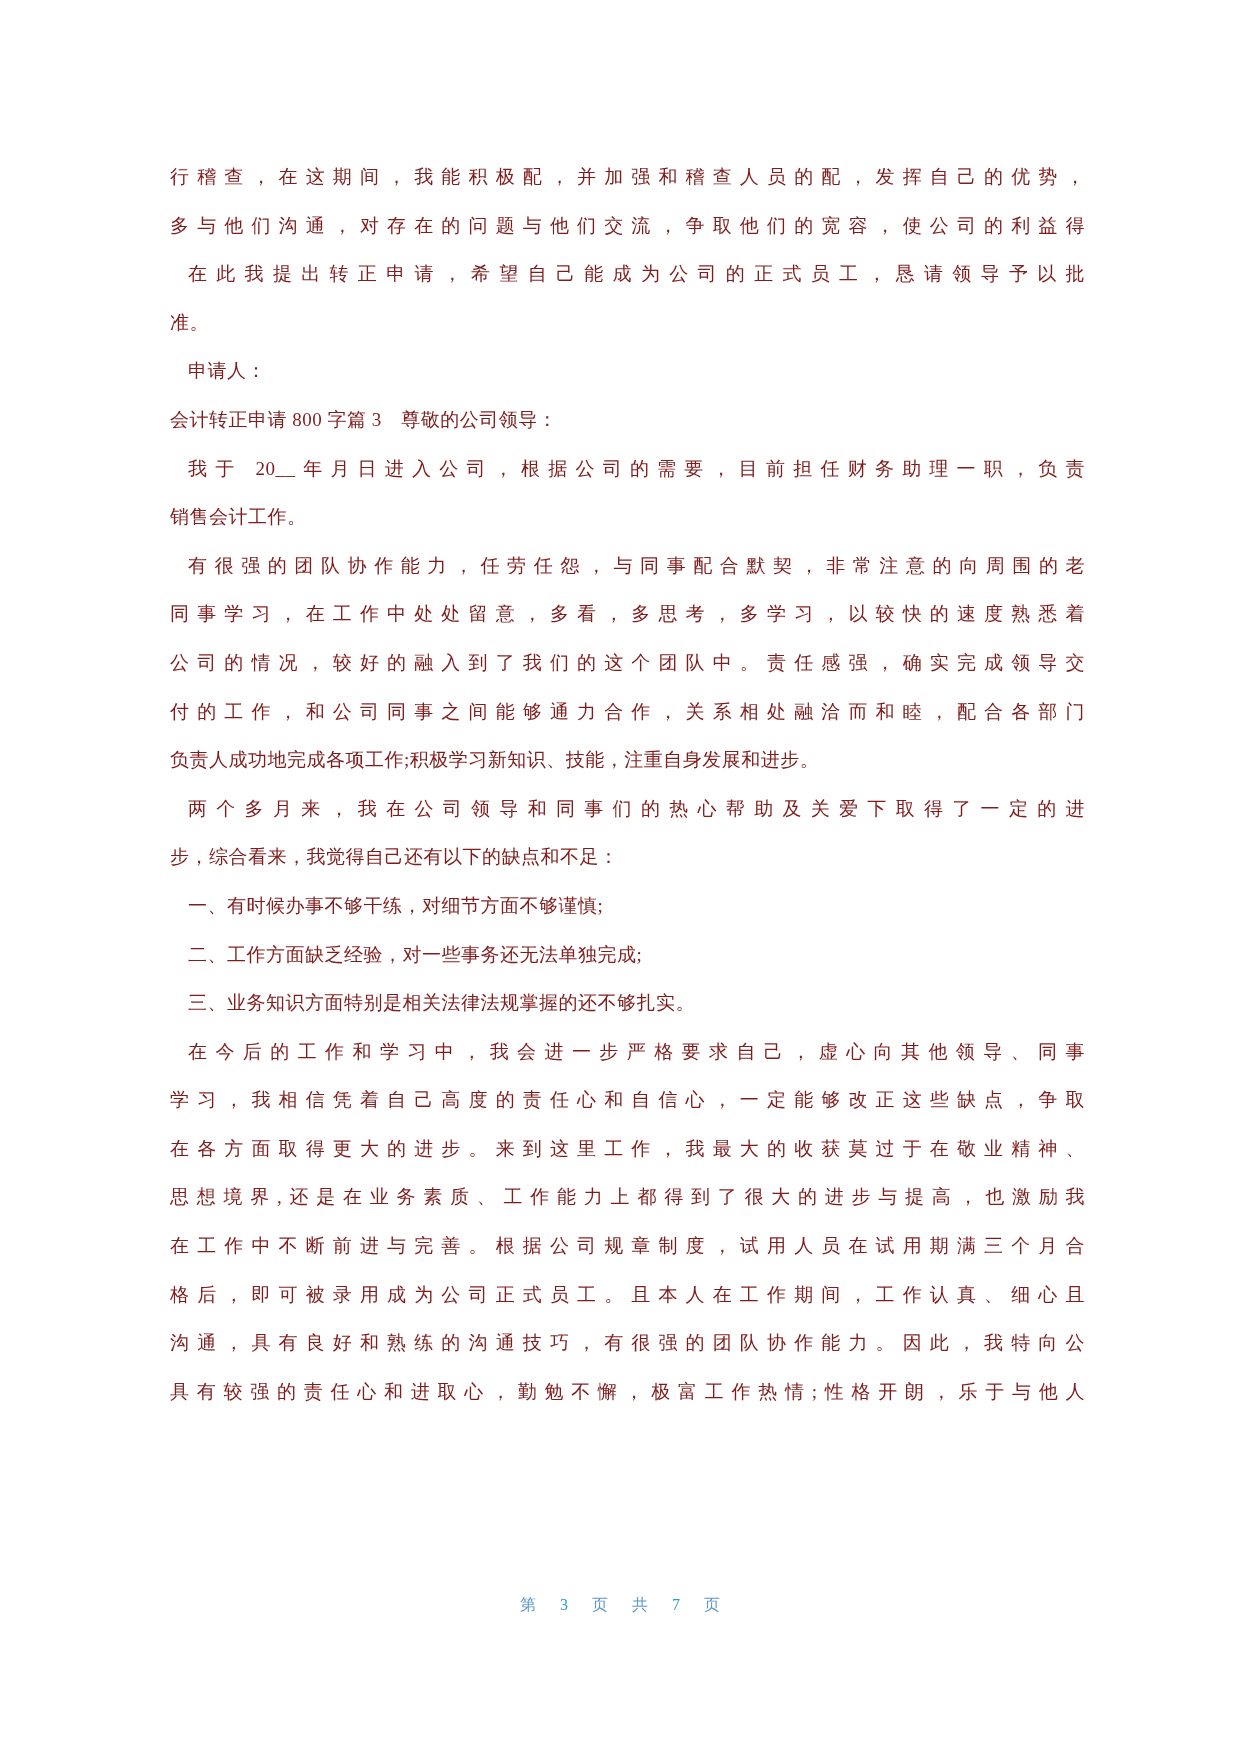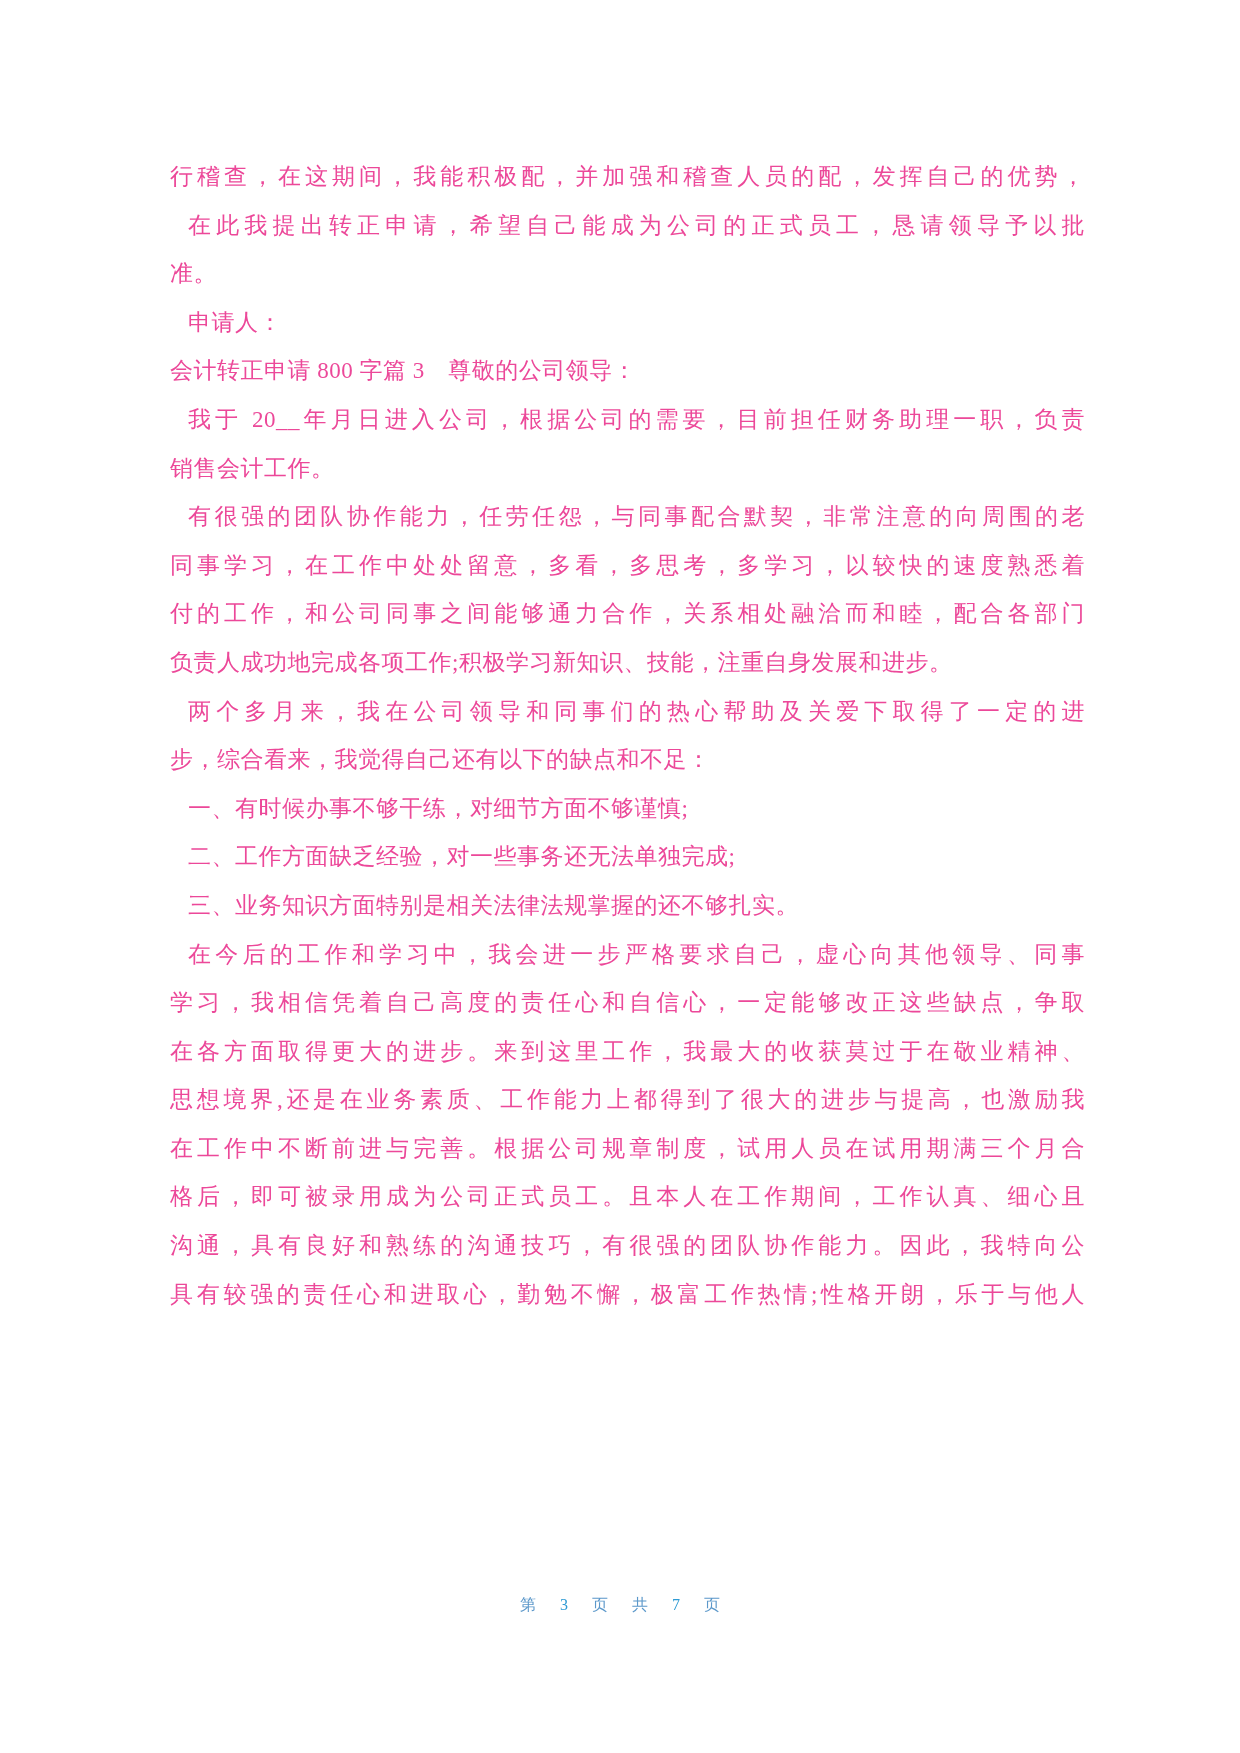--- a/index.html
+++ b/index.html
@@ -14,22 +14,22 @@
   .page {
     position: absolute;
     inset: 0;
     background: #ffffff;
   }
   .content {
     position: absolute;
     left: 170px;
     top: 153px;
     width: 915px;
-    color: #ec4899;
-    font-size: 23px;
+    color: #7f1d1d;
+    font-size: 19px;
     line-height: 48.6px;
     letter-spacing: 0.5px;
   }
   .line {
     height: 48.6px;
     overflow: hidden;
     text-align: justify;
     text-align-last: left;
   }
   .line.j { text-align-last: justify; }
@@ -47,28 +47,30 @@
   .f-label { color: #5c98ca; }
   .f-num  { color: #2f9bd4; }
 </style>
 </head>
 <body>
 
 <div class="page">
 
   <div class="content">
     <div class="line j">行稽查，在这期间，我能积极配，并加强和稽查人员的配，发挥自己的优势，</div>
+    <div class="line j">多与他们沟通，对存在的问题与他们交流，争取他们的宽容，使公司的利益得</div>
     <div class="line i j">在此我提出转正申请，希望自己能成为公司的正式员工，恳请领导予以批</div>
     <div class="line">准。</div>
     <div class="line i">申请人：</div>
     <div class="line">会计转正申请 800 字篇 3　尊敬的公司领导：</div>
     <div class="line i j">我于 20__年月日进入公司，根据公司的需要，目前担任财务助理一职，负责</div>
     <div class="line">销售会计工作。</div>
     <div class="line i j">有很强的团队协作能力，任劳任怨，与同事配合默契，非常注意的向周围的老</div>
     <div class="line j">同事学习，在工作中处处留意，多看，多思考，多学习，以较快的速度熟悉着</div>
+    <div class="line j">公司的情况，较好的融入到了我们的这个团队中。责任感强，确实完成领导交</div>
     <div class="line j">付的工作，和公司同事之间能够通力合作，关系相处融洽而和睦，配合各部门</div>
     <div class="line">负责人成功地完成各项工作;积极学习新知识、技能，注重自身发展和进步。</div>
     <div class="line i j">两个多月来，我在公司领导和同事们的热心帮助及关爱下取得了一定的进</div>
     <div class="line">步，综合看来，我觉得自己还有以下的缺点和不足：</div>
     <div class="line i">一、有时候办事不够干练，对细节方面不够谨慎;</div>
     <div class="line i">二、工作方面缺乏经验，对一些事务还无法单独完成;</div>
     <div class="line i">三、业务知识方面特别是相关法律法规掌握的还不够扎实。</div>
     <div class="line i j">在今后的工作和学习中，我会进一步严格要求自己，虚心向其他领导、同事</div>
     <div class="line j">学习，我相信凭着自己高度的责任心和自信心，一定能够改正这些缺点，争取</div>
     <div class="line j">在各方面取得更大的进步。来到这里工作，我最大的收获莫过于在敬业精神、</div>

